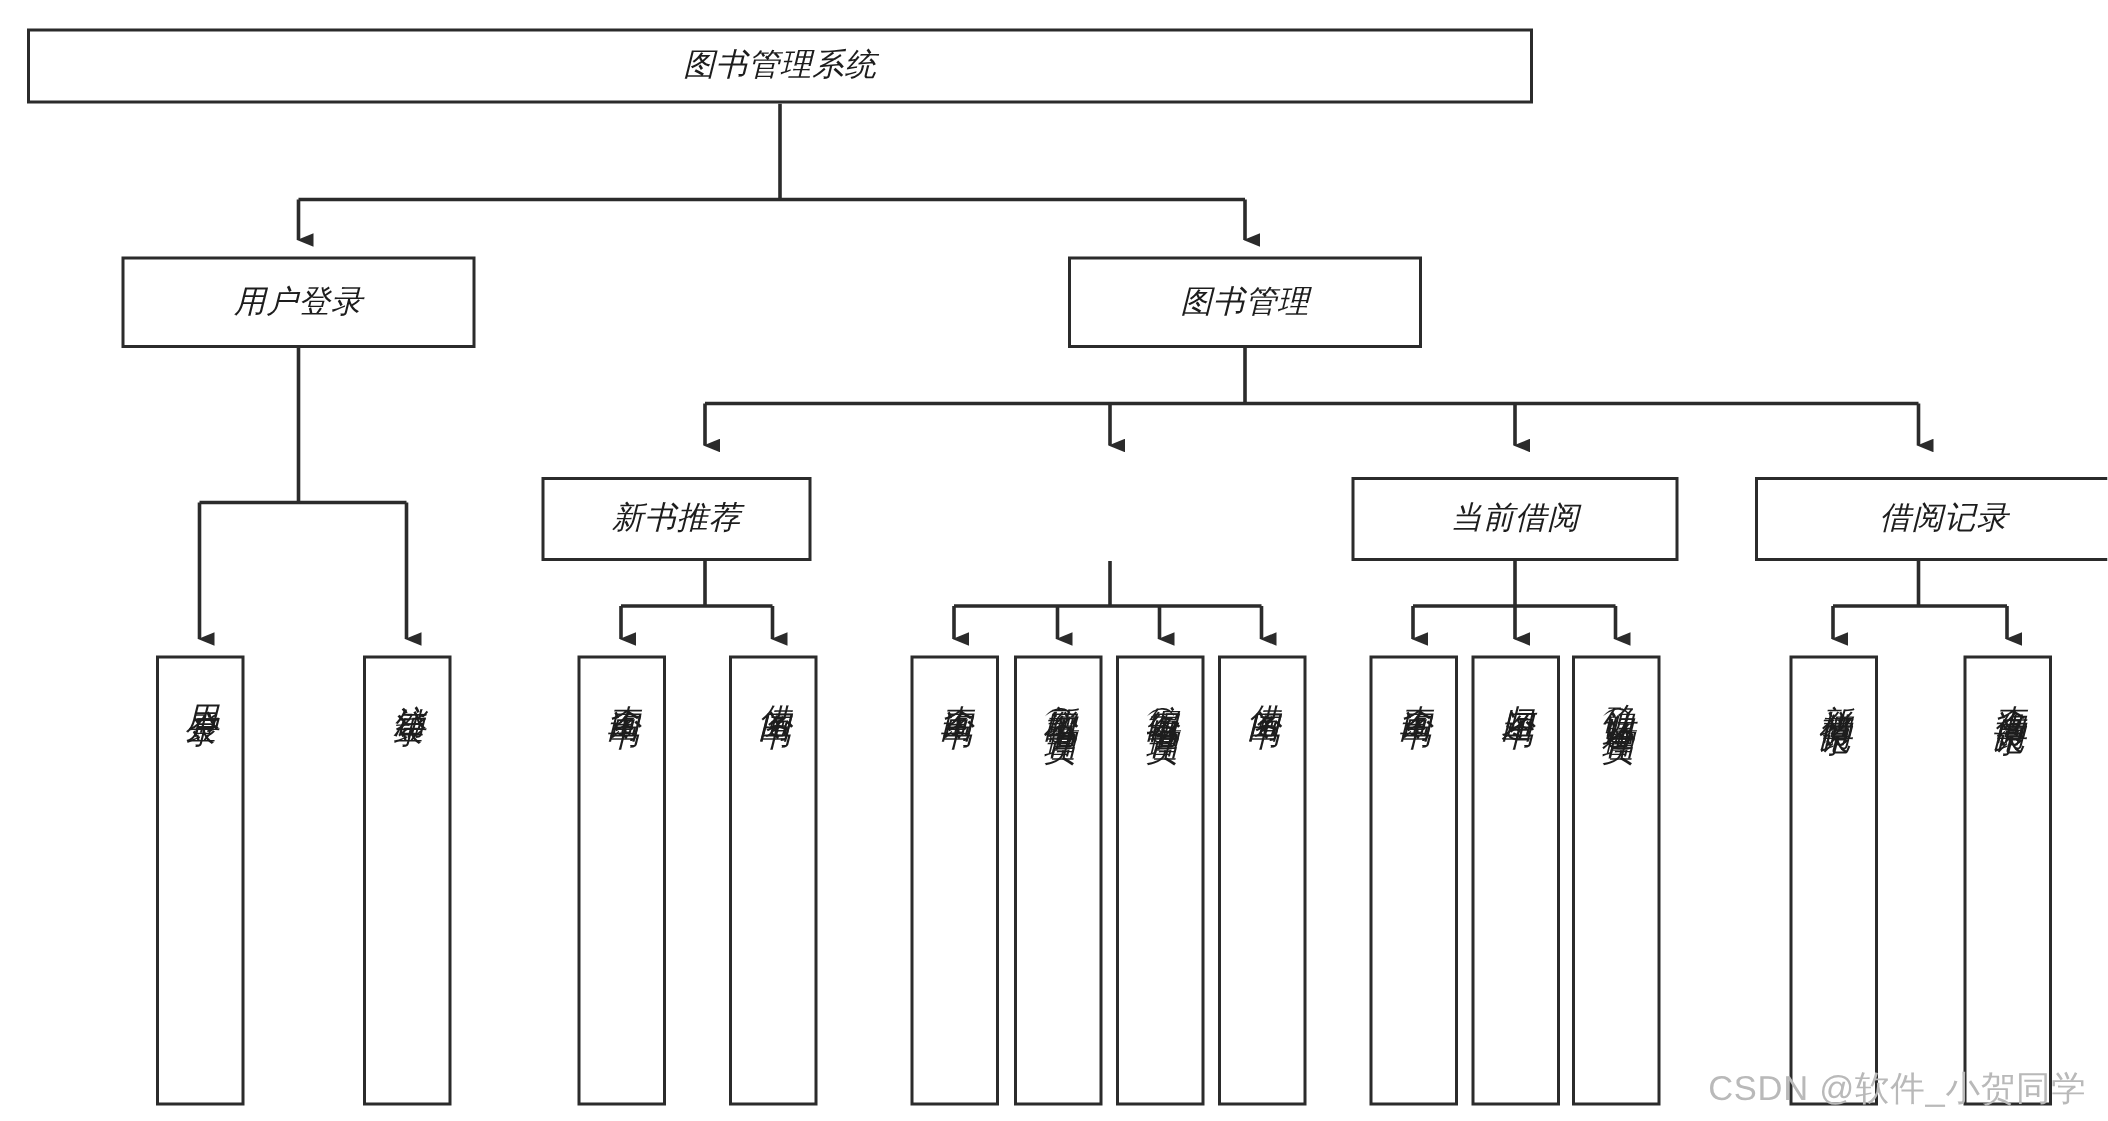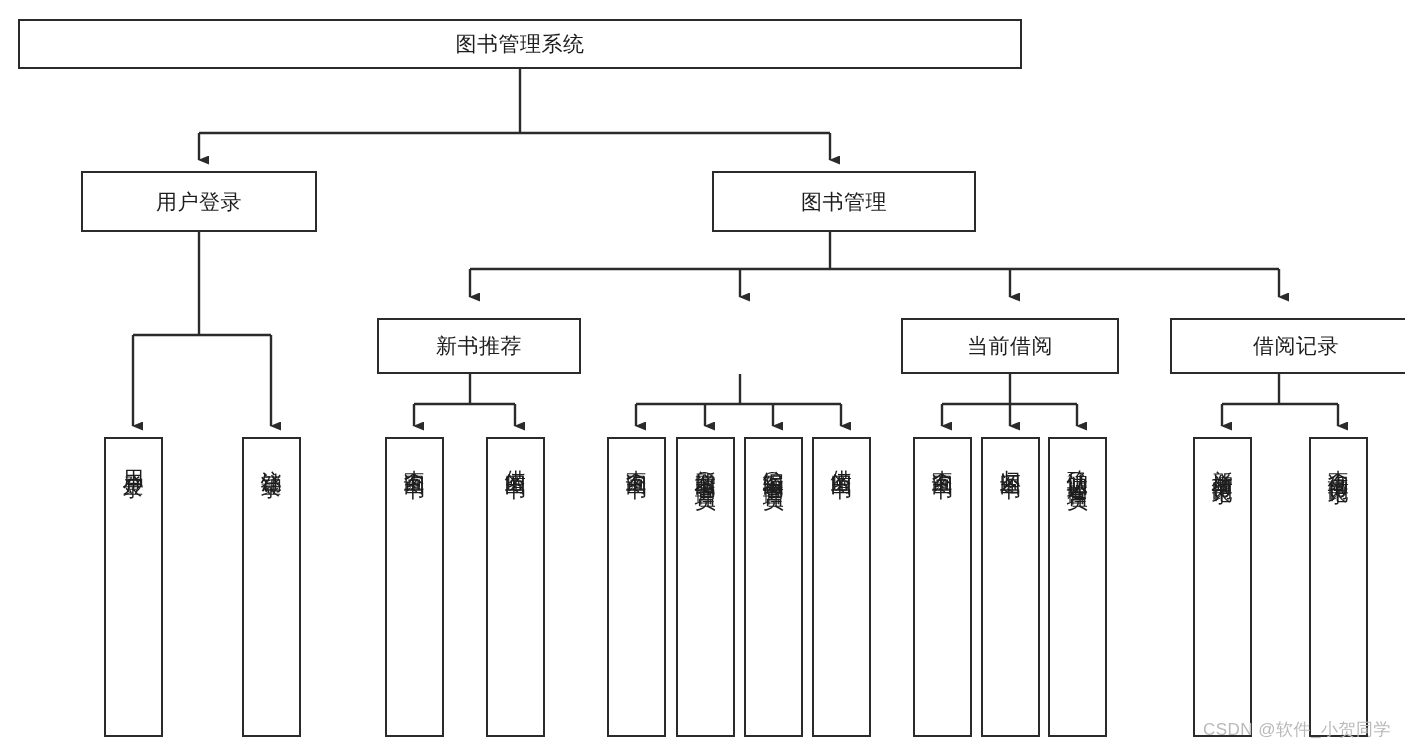--- a/index.html
+++ b/index.html
@@ -32,20 +32,21 @@
     border: 2px solid #2b2b2b;
     display: flex;
     align-items: center;
     justify-content: center;
     color: #1d1d1d;
   }
   .node .label {
     text-align: center;
     line-height: 1.12;
     letter-spacing: 0.5px;
+    font-style: italic;
   }
   .node.horiz .label {
     writing-mode: horizontal-tb;
     font-size: 21px;
   }
   .node.vert {
     align-items: flex-start;
     justify-content: center;
     padding-top: 14px;
   }
@@ -53,21 +54,21 @@
     writing-mode: vertical-rl;
     text-orientation: upright;
     font-size: 21px;
     letter-spacing: 3px;
     white-space: nowrap;
   }
   #watermark {
     position: absolute;
     right: 14px;
     bottom: 6px;
-    font-size: 17px;
+    font-size: 23px;
     color: #b9b9b9;
     letter-spacing: 0.5px;
     white-space: nowrap;
   }
 </style>
 </head>
 <body>
 
 <div id="canvas">
 
@@ -121,25 +122,25 @@
     </g>
   </svg>
 
   <div class="node horiz" style="left:18px; top:19px; width:1004px; height:50px;">
     <span class="label">图书管理系统</span>
   </div>
 
   <div class="node horiz" style="left:81px; top:171px; width:236px; height:61px;">
     <span class="label">用户登录</span>
   </div>
-  <div class="node horiz" style="left:712px; top:171px; width:264px; height:61px;">
+  <div class="node horiz" style="left:712px; top:171px; width:236px; height:61px;">
     <span class="label">图书管理</span>
   </div>
 
-  <div class="node horiz" style="left:377px; top:318px; width:204px; height:56px;">
+  <div class="node horiz" style="left:361px; top:318px; width:180px; height:56px;">
     <span class="label">新书推荐</span>
   </div>
   <div class="node horiz" style="left:901px; top:318px; width:218px; height:56px;">
     <span class="label">当前借阅</span>
   </div>
   <div class="node horiz" style="left:1170px; top:318px; width:252px; height:56px;">
     <span class="label">借阅记录</span>
   </div>
 
   <div class="node vert" style="left:104px; top:437px; width:59px; height:300px;">

